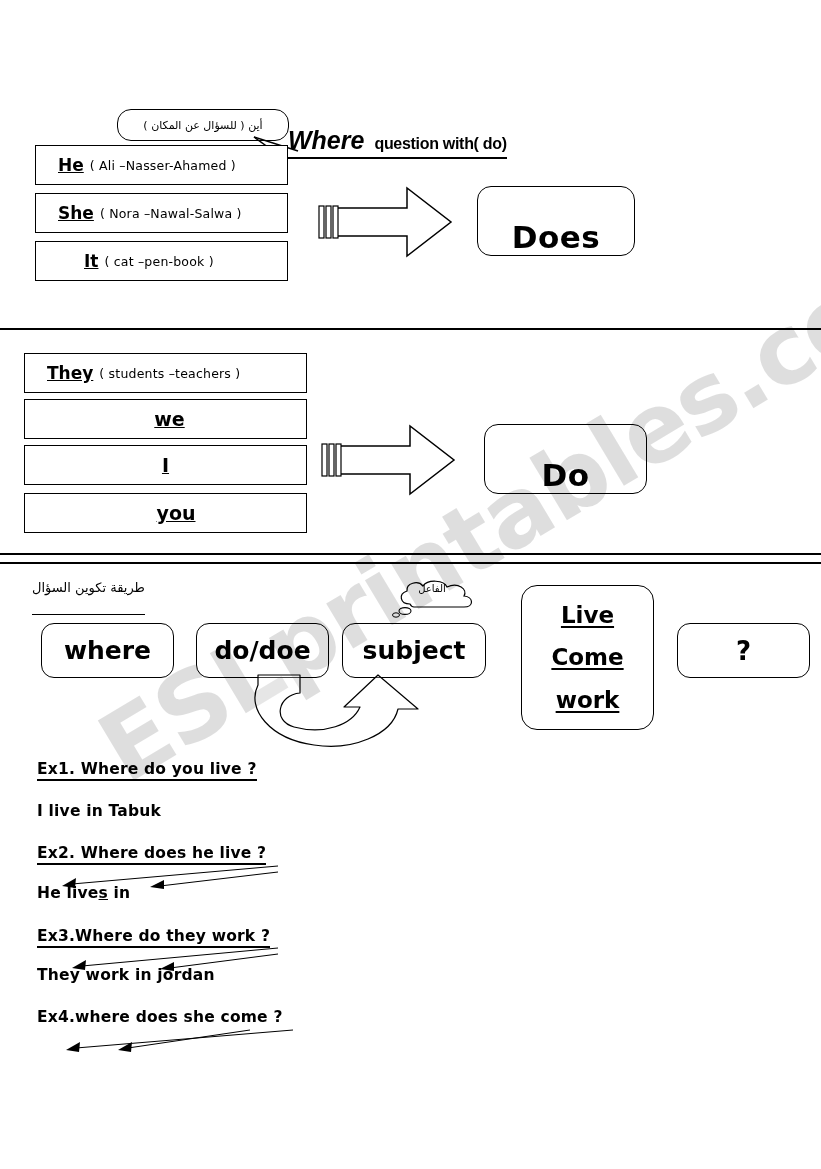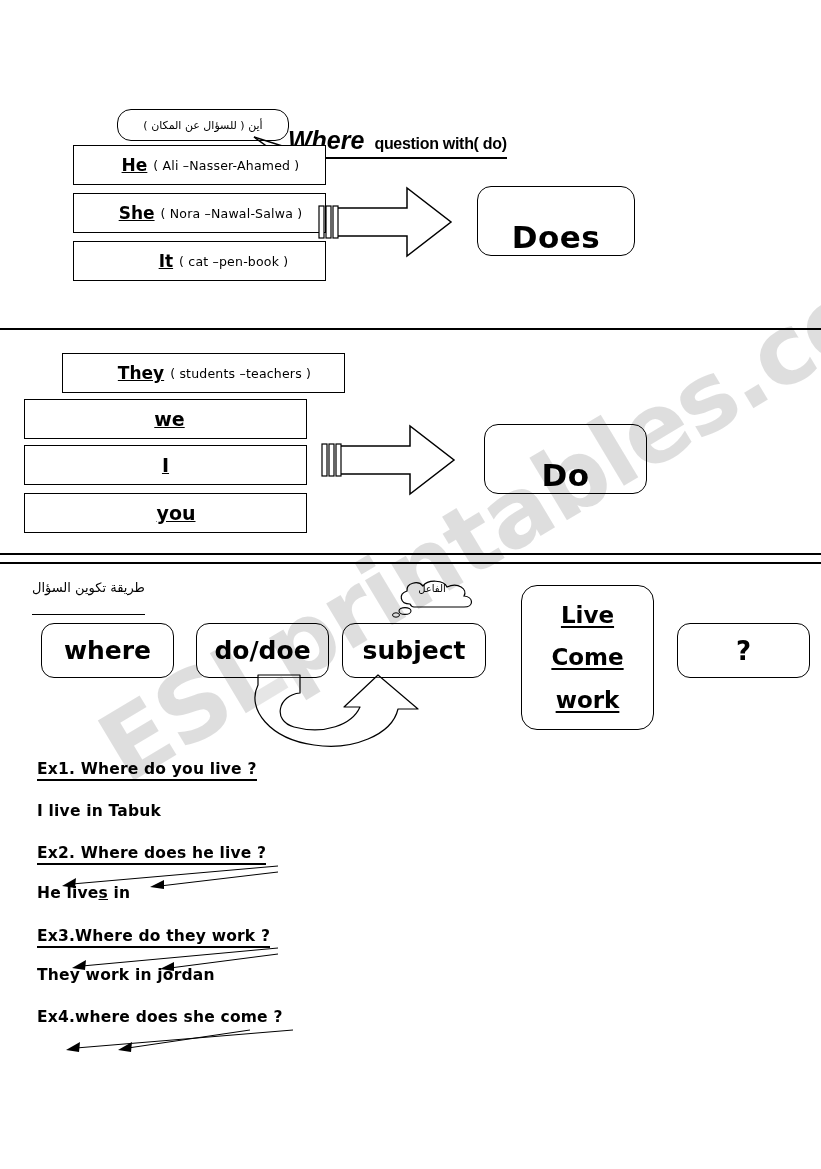--- a/index.html
+++ b/index.html
@@ -112,21 +112,21 @@
   
   .pbox {
     position: absolute;
     border: 1.5px solid #000;
     background: #fff;
     display: flex;
     align-items: center;
     box-sizing: border-box;
   }
   .pbox.center { justify-content: center; }
-  .pbox.indent { justify-content: center; padding-left: 22px; margin-left: 38px; }
+  .pbox.indent { justify-content: flex-start; padding-left: 22px; }
   .pbox .pron {
     font-size: 17px;
     font-weight: bold;
     text-decoration: underline;
     font-family: "DejaVu Sans", sans-serif;
   }
   .pbox .ex {
     font-size: 12.5px;
     margin-left: 6px;
     font-family: "DejaVu Sans", sans-serif;

